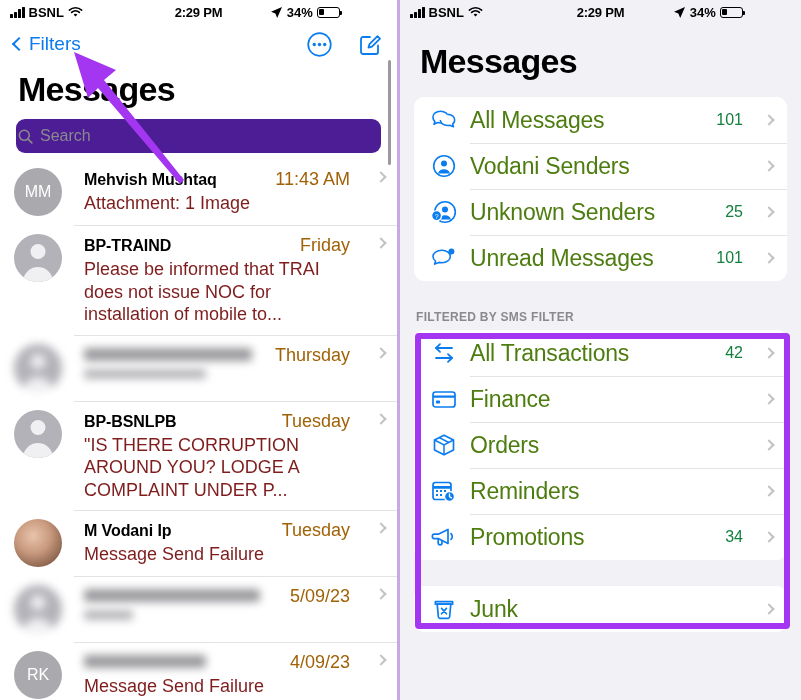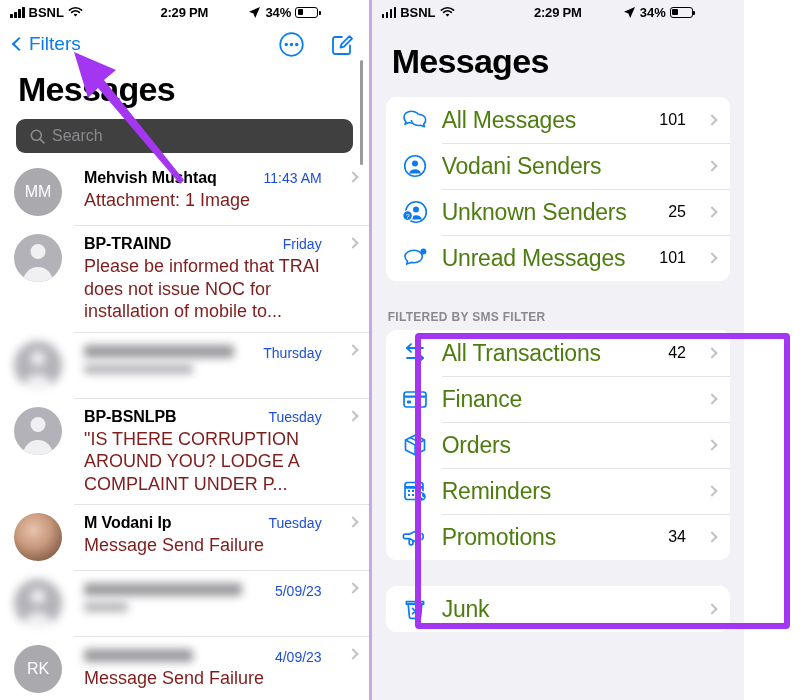--- a/index.html
+++ b/index.html
@@ -4,21 +4,21 @@
 <style>
   * { box-sizing: border-box; margin: 0; padding: 0; }
   html, body {
     width: 801px; height: 700px;
     font-family: "Liberation Sans", sans-serif;
     background: #ffffff;
     overflow: hidden;
   }
   #screen {
     position: relative;
-    width: 744px; height: 700px;
+    width: 801px; height: 700px;
     display: flex;
     background: #e8e4ee;
   }
 
   
   .panel { position: relative; height: 700px; overflow: hidden; }
   .panel-left  { width: 400px; background: #ffffff; border-right: 3px solid #c9a8e6; }
   .panel-right { width: 401px; background: #f2f1f6; }
 
   
@@ -70,22 +70,22 @@
   
   .big-title {
     font-size: 34px; font-weight: bold; color: #000;
     letter-spacing: -0.7px; padding: 6px 18px 10px 18px;
   }
   .panel-right .big-title { padding: 18px 20px 16px 20px; }
 
   
   .search-wrap { padding: 0 16px 6px 16px; }
   .search-field {
-    height: 34px; background: #404040; border-radius: 9px;
-    display: flex; align-items: center; gap: 7px; padding: 0 14px;
+    height: 34px; background: #4c1d95; border-radius: 9px;
+    display: flex; align-items: center; gap: 7px; padding: 0 2px;
   }
   .search-ph { color: #8a8a8e; font-size: 16px; }
 
   
   .conv-list { position: relative; }
   .conv-row {
     display: flex; align-items: flex-start; gap: 22px;
     padding: 9px 12px 9px 14px; position: relative;
     min-height: 60px; cursor: pointer;
   }
@@ -110,21 +110,21 @@
     content: ""; position: absolute; bottom: 0; left: 50%;
     transform: translateX(-50%);
     width: 30px; height: 15px; border-radius: 15px 15px 0 0; background: #f0f0f3;
   }
   .avatar.photo {
     background: radial-gradient(circle at 40% 35%, #e8c4ac 0%, #c99a7e 40%, #8d6550 75%, #5a4236 100%);
   }
   .conv-body { flex: 1; min-width: 0; padding-top: 1px; }
   .conv-top { display: flex; align-items: baseline; }
   .conv-name { font-size: 16px; font-weight: bold; color: #000; letter-spacing: -0.1px; }
-  .conv-time { margin-left: auto; font-size: 14px; color: #1d4ed8; white-space: nowrap; padding-right: 5px; }
+  .conv-time { margin-left: auto; font-size: 18px; color: #a16207; white-space: nowrap; padding-right: 5px; }
   .conv-chev {
     width: 8px; height: 8px; flex: 0 0 auto; align-self: flex-start;
     margin-top: 5px;
     border-top: 2px solid #c3c3c7; border-right: 2px solid #c3c3c7;
     transform: rotate(45deg);
   }
   .conv-prev {
     font-size: 18px; color: #7f1d1d; line-height: 1.25;
     margin-top: 2px; overflow: hidden;
   }
@@ -155,21 +155,21 @@
     display: flex; align-items: center; gap: 13px;
     padding: 0 14px 0 16px; height: 46px; position: relative;
     cursor: pointer; background: #fff;
   }
   .filter-row + .filter-row::before {
     content: ""; position: absolute; left: 56px; right: 0; top: 0;
     height: 1px; background: #e3e3e5;
   }
   .filter-ico { width: 27px; height: 27px; flex: 0 0 27px; display: flex; align-items: center; justify-content: center; }
   .filter-label { font-size: 23px; color: #4d7c0f; letter-spacing: -0.2px; }
-  .filter-count { margin-left: auto; font-size: 16px; color: #000000; padding-right: 9px; }
+  .filter-count { margin-left: auto; font-size: 16px; color: #15803d; padding-right: 9px; }
   .filter-count.empty { padding-right: 0; }
   .filter-chev {
     width: 8px; height: 8px; flex: 0 0 auto;
     border-top: 2px solid #c3c3c7; border-right: 2px solid #c3c3c7;
     transform: rotate(45deg);
   }
 
   
   .highlight-box {
     position: absolute; border: 6px solid #a435f0;

